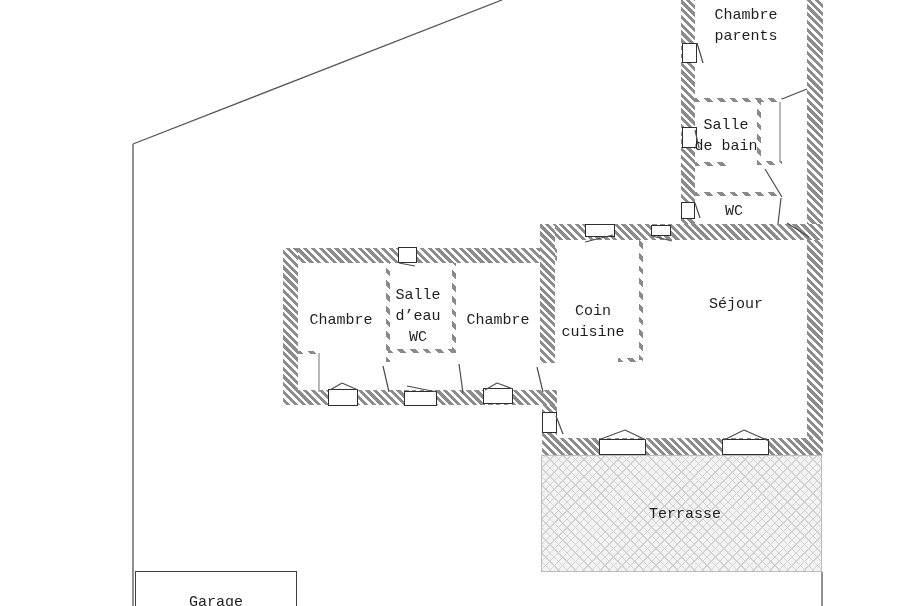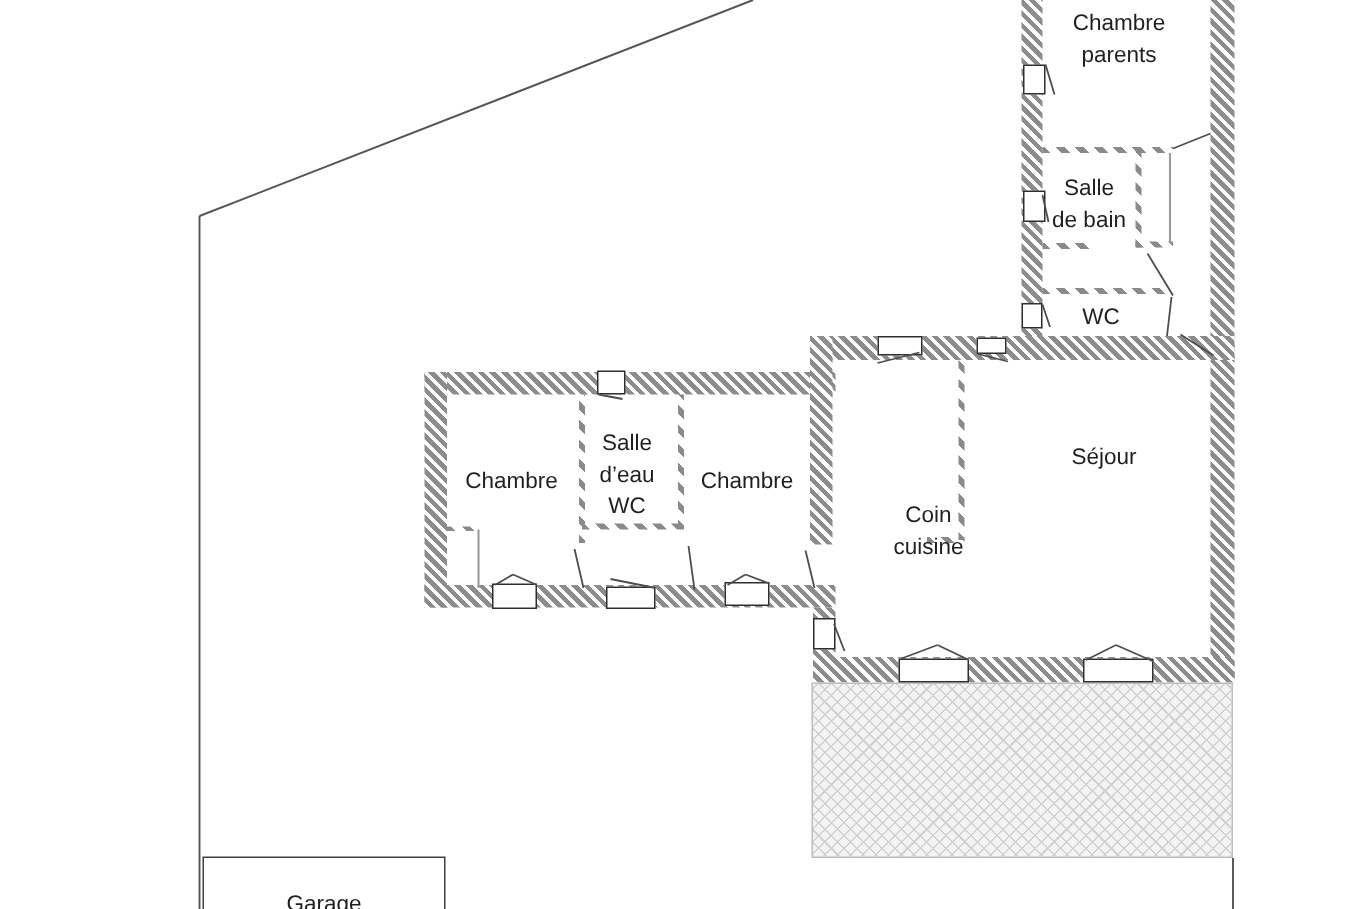--- a/index.html
+++ b/index.html
@@ -1,19 +1,19 @@
 <!DOCTYPE html>
 <html><head>
 <meta charset="utf-8">
 <title>Plan</title>
 <style>
   html,body{margin:0;padding:0;background:#fff;}
   #canvas{
     position:relative;width:832px;height:606px;background:#ffffff;
-    overflow:hidden;font-family:Liberation Sans, sans-serif;color:#222;
+    overflow:hidden;font-family:Liberation Mono, monospace;color:#222;
   }
   .wall{
     position:absolute;
     background:repeating-linear-gradient(45deg,#ffffff 0 2.5px,#8c8c8c 2.5px 5.5px);
   }
   .dashedwall{
     position:absolute;
     background:repeating-linear-gradient(45deg,#8a8a8a 0 4px,rgba(0,0,0,0) 4px 9px);
   }
   .window{
@@ -119,18 +119,19 @@
   <div class="room-label" style="left:746px;top:5px;width:110px;">Chambre
 parents</div>
   <div class="room-label" style="left:726px;top:115px;width:90px;">Salle
 de bain</div>
   <div class="room-label" style="left:734px;top:201px;width:60px;">WC</div>
   <div class="room-label" style="left:341px;top:310px;width:90px;">Chambre</div>
   <div class="room-label" style="left:418px;top:285px;width:80px;">Salle
 d’eau
 WC</div>
   <div class="room-label" style="left:498px;top:310px;width:90px;">Chambre</div>
-  <div class="room-label" style="left:619px;top:301px;width:90px;margin-top:32px;">Coin
+  <div class="room-label" style="left:593px;top:301px;width:90px;">Coin
 cuisine</div>
   <div class="room-label" style="left:736px;top:294px;width:90px;">Séjour</div>
+  <div class="room-label" style="left:685px;top:504px;width:120px;">Terrasse</div>
   <div class="room-label" style="left:216px;top:592px;width:120px;">Garage</div>
 
 </div>
 
 </body></html>

